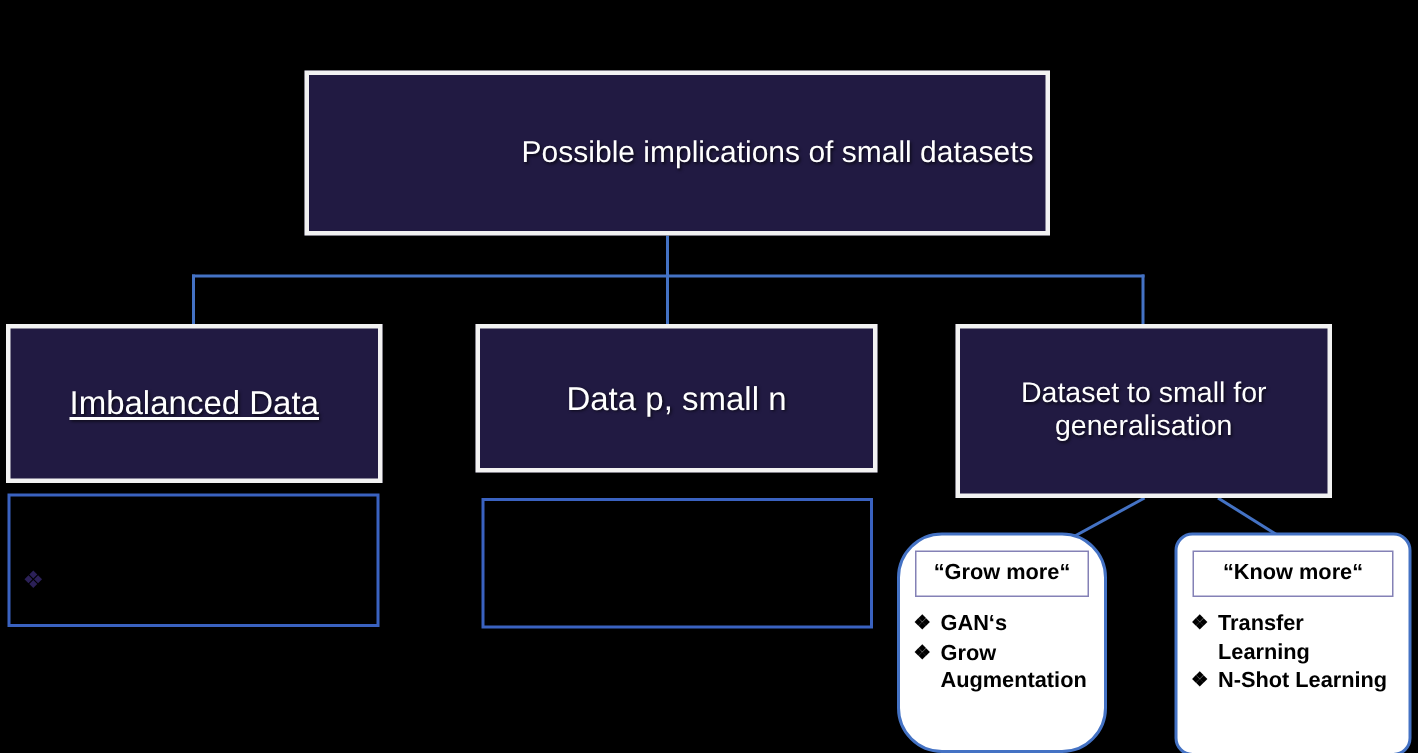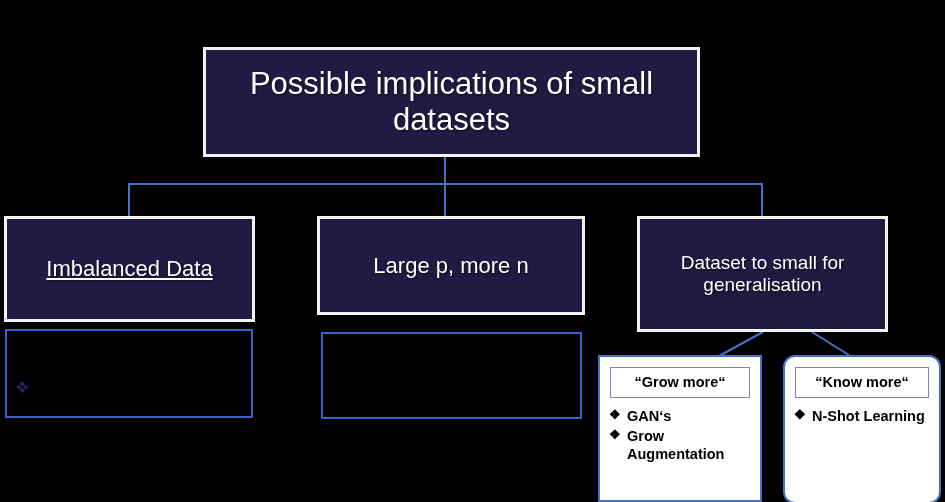--- a/index.html
+++ b/index.html
@@ -24,21 +24,21 @@
     box-sizing: border-box;
     display: flex;
     align-items: center;
     justify-content: center;
     text-align: center;
     color: #ffffff;
     text-shadow: 1px 1px 2px rgba(0,0,0,0.65);
     line-height: 1.15;
     padding: 2px 8px;
   }
-  #node-root      { left:203px; top:47px;  width:497px; height:110px; font-size:31px; }
+  #node-root      { left:203px; top:47px;  width:497px; height:110px; font-size:20px;justify-content:flex-end; }
   #node-imbal     { left:4px;   top:216px; width:251px; height:106px; font-size:22px;text-decoration:underline; }
   #node-largep    { left:317px; top:216px; width:268px; height:99px;  font-size:22px; }
   #node-dataset   { left:637px; top:216px; width:251px; height:116px; font-size:19px; }
 
   
   .placeholder {
     position: absolute;
     background: #000000;
     border: 2px solid #3a62c0;
     box-sizing: border-box;
@@ -73,21 +73,21 @@
     overflow: visible;
   }
 
   
   .panel {
     position: absolute;
     background: #ffffff;
     border: 2px solid #4472c4;
     box-sizing: border-box;
   }
-  #panel-grow { left:598px; top:355px; width:164px; height:147px; }
+  #panel-grow { left:598px; top:355px; width:140px; height:147px;border-radius:30px; }
   #panel-know { left:783px; top:355px; width:158px; height:149px;border-radius:12px; }
 
   .panel-title {
     margin: 10px 10px 0 10px;
     border: 1px solid #8481b6;
     box-sizing: border-box;
     background: #ffffff;
     text-align: center;
     font-size: 14.5px;
     font-weight: bold;
@@ -134,21 +134,21 @@
 
   <div class="node" id="node-root">
     <span>Possible implications of small datasets</span>
   </div>
 
   <div class="node" id="node-imbal">
     <span>Imbalanced Data</span>
   </div>
 
   <div class="node" id="node-largep">
-    <span>Large p, more n</span>
+    <span>Data p, small n</span>
   </div>
 
   <div class="node" id="node-dataset">
     <span>Dataset to small for generalisation</span>
   </div>
 
   <div class="placeholder" id="ph-left">
     <span class="ph-bullet">❖</span>
   </div>
 
@@ -166,20 +166,21 @@
         <span>Grow Augmentation</span>
       </li>
     </ul>
   </div>
 
   <div class="panel" id="panel-know">
     <div class="panel-title">“Know more“</div>
     <ul class="panel-list">
       <li>
         <span class="bul">❖</span>
+        <span>Transfer Learning</span>
       </li>
       <li>
         <span class="bul">❖</span>
         <span>N-Shot Learning</span>
       </li>
     </ul>
   </div>
 
 </div>
 

